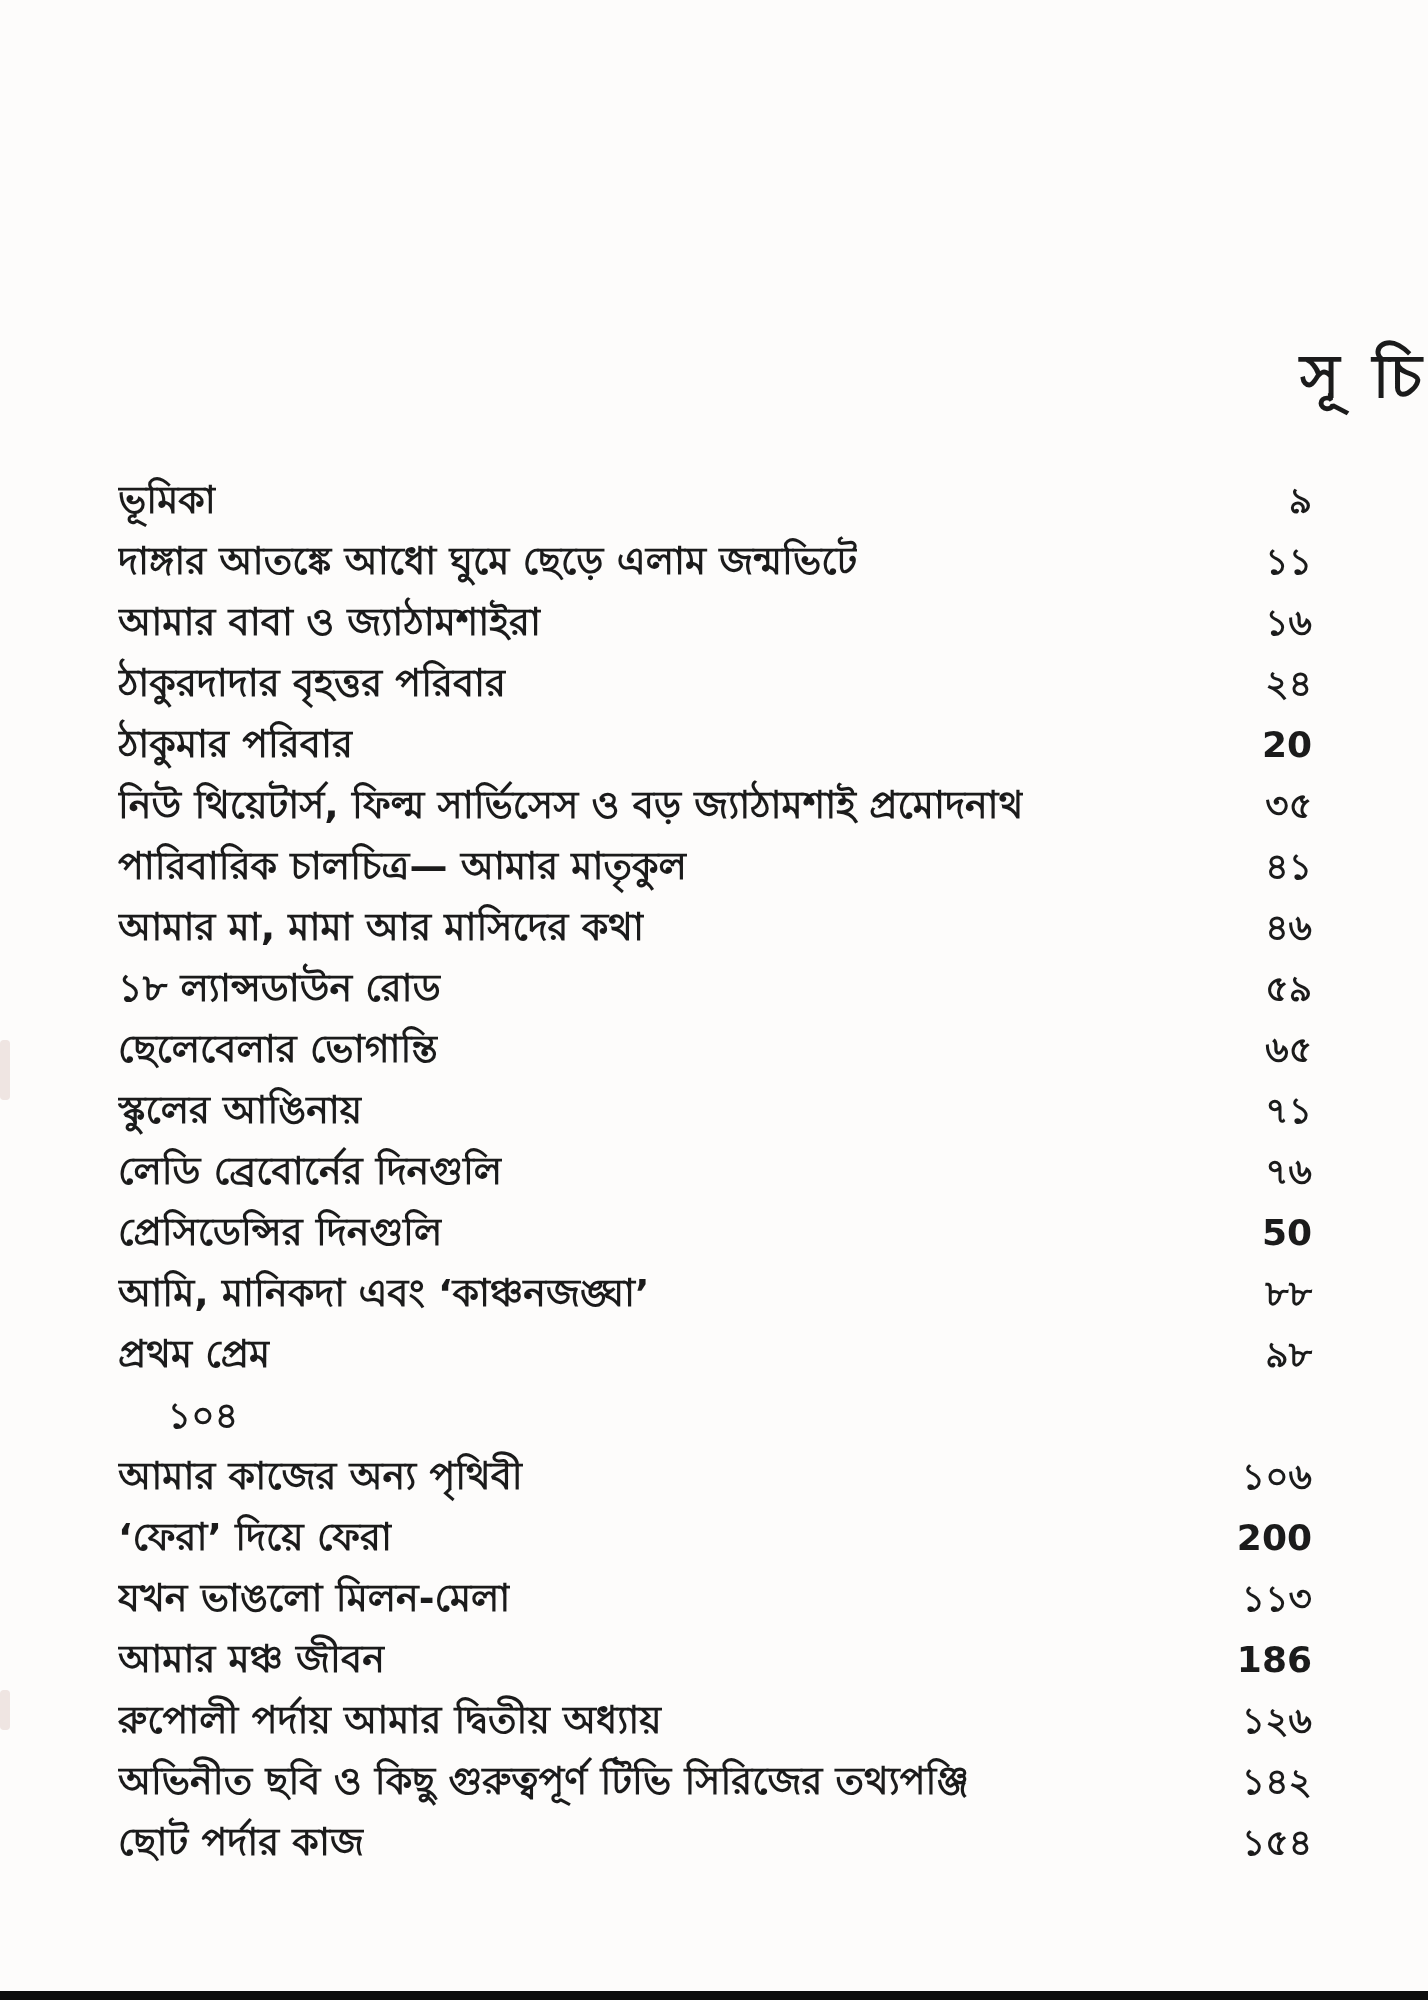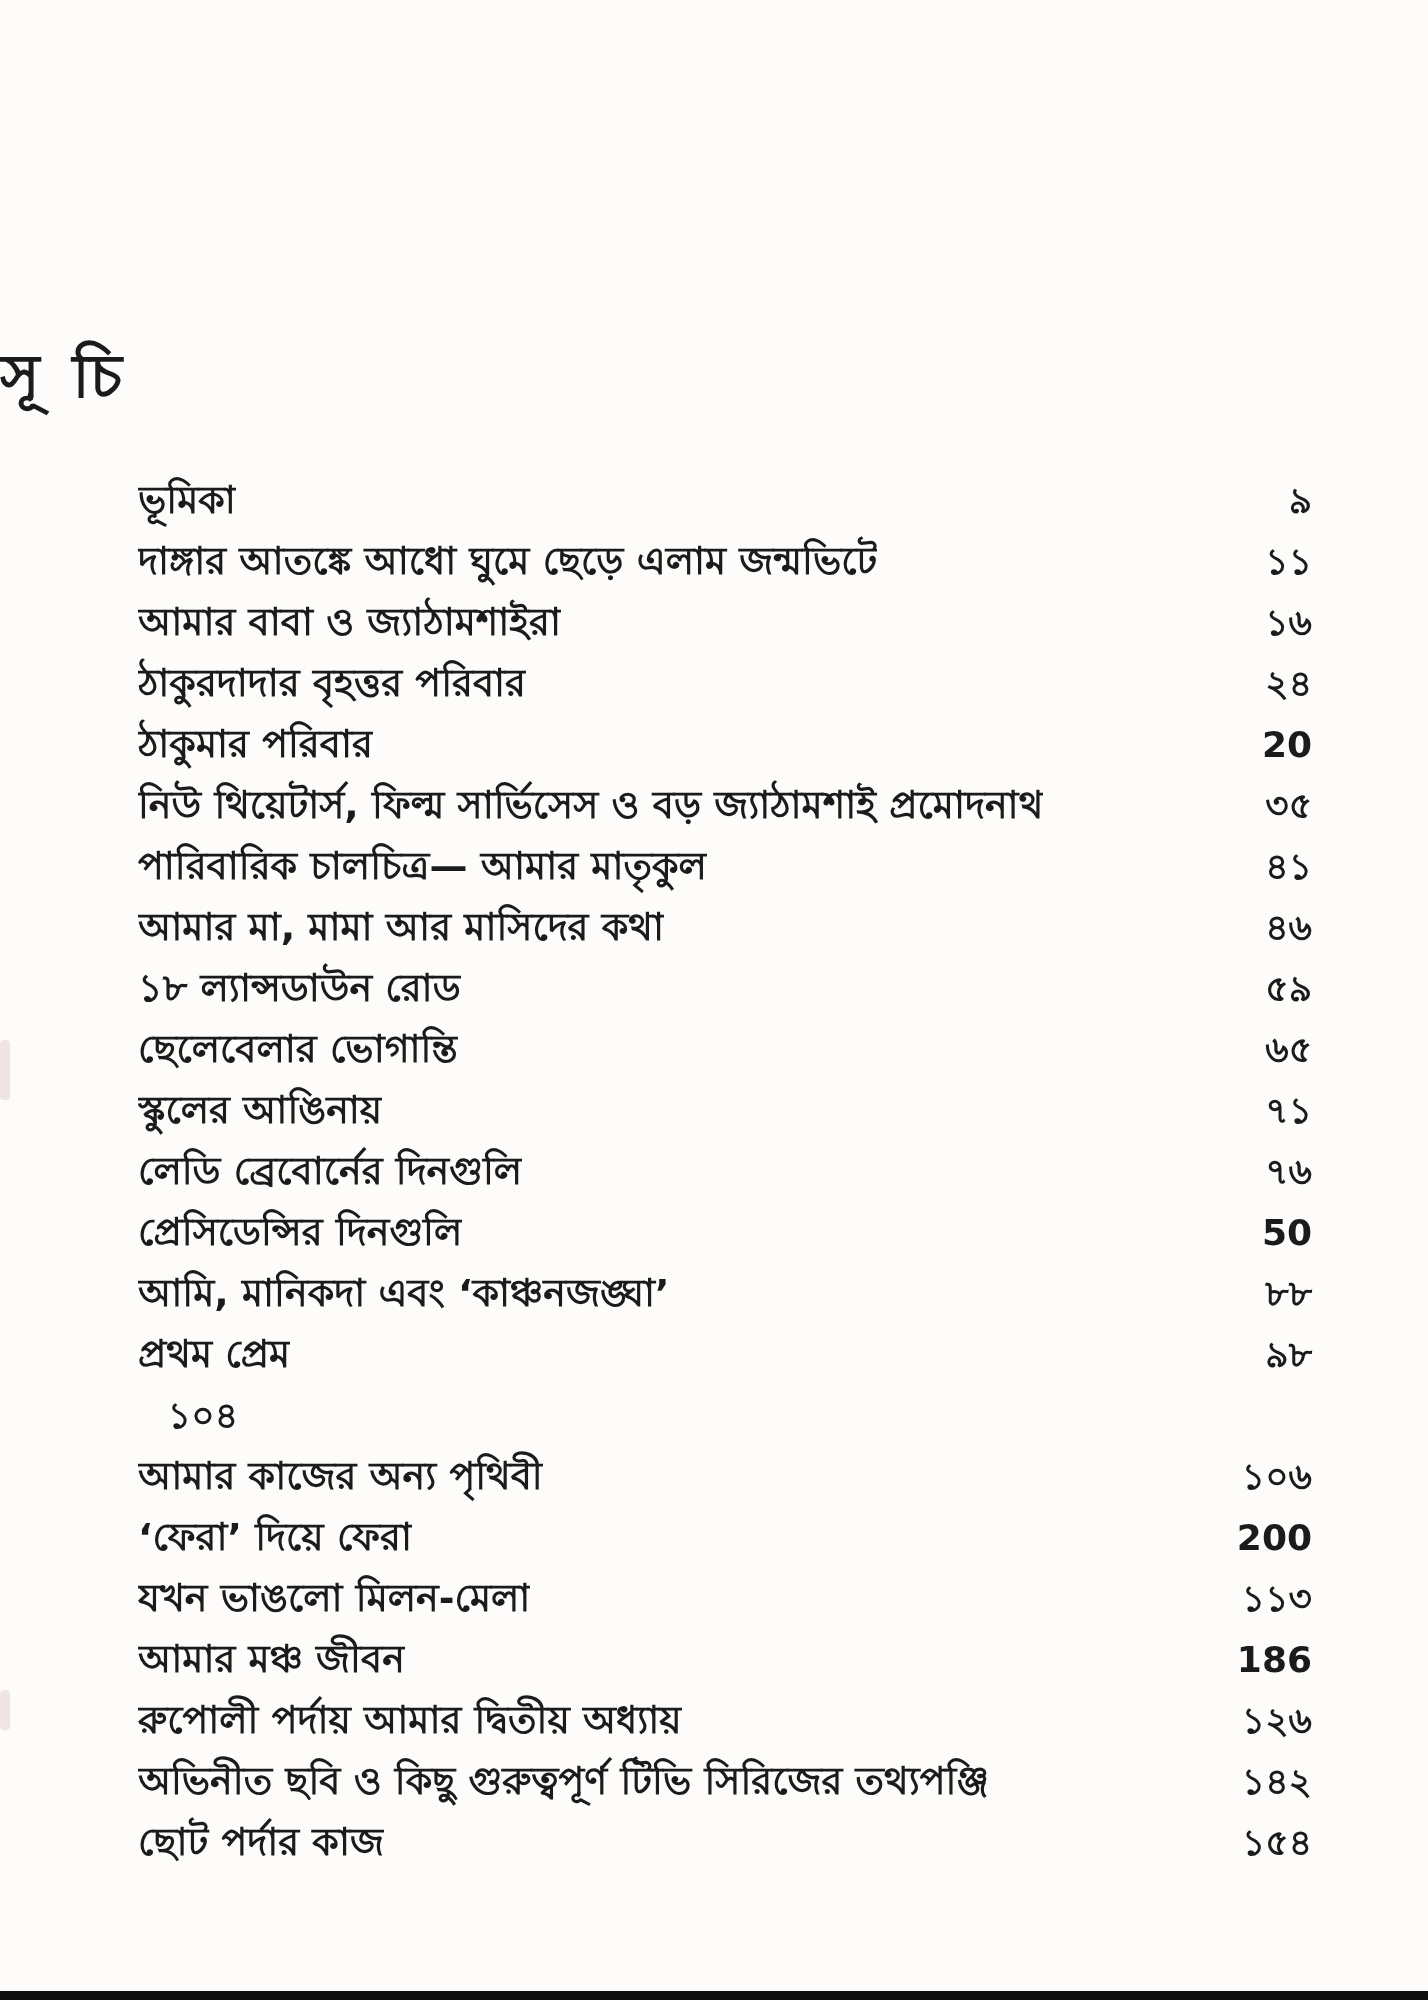--- a/index.html
+++ b/index.html
@@ -25,21 +25,21 @@
     background: rgba(200,160,150,0.25);
     border-radius: 4px;
   }
   .smudge.s1 { top: 1040px; height: 60px; }
   .smudge.s2 { top: 1690px; height: 40px; }
   .page-title {
     position: absolute;
     top: 300px;
     left: 0;
     width: 100%;
-    text-align: left;
+    text-align: right;
     font-size: 60px;
     font-weight: 700;
     letter-spacing: 6px;
     line-height: 1.2;
   }
   .toc-list {
     position: absolute;
     top: 470px;
     left: 118px;
     right: 116px;
@@ -50,21 +50,20 @@
     align-items: baseline;
     height: 61px;
     line-height: 61px;
     white-space: nowrap;
   }
   .chapter-title {
     font-size: 38px;
     font-weight: 600;
     overflow: hidden;
     text-overflow: clip;
-    margin-left: 20px;
   }
   .page-number {
     font-size: 36px;
     font-weight: 600;
     margin-left: 30px;
     text-align: right;
     min-width: 90px;
   }
   .bottom-scan-bar {
     position: absolute;

